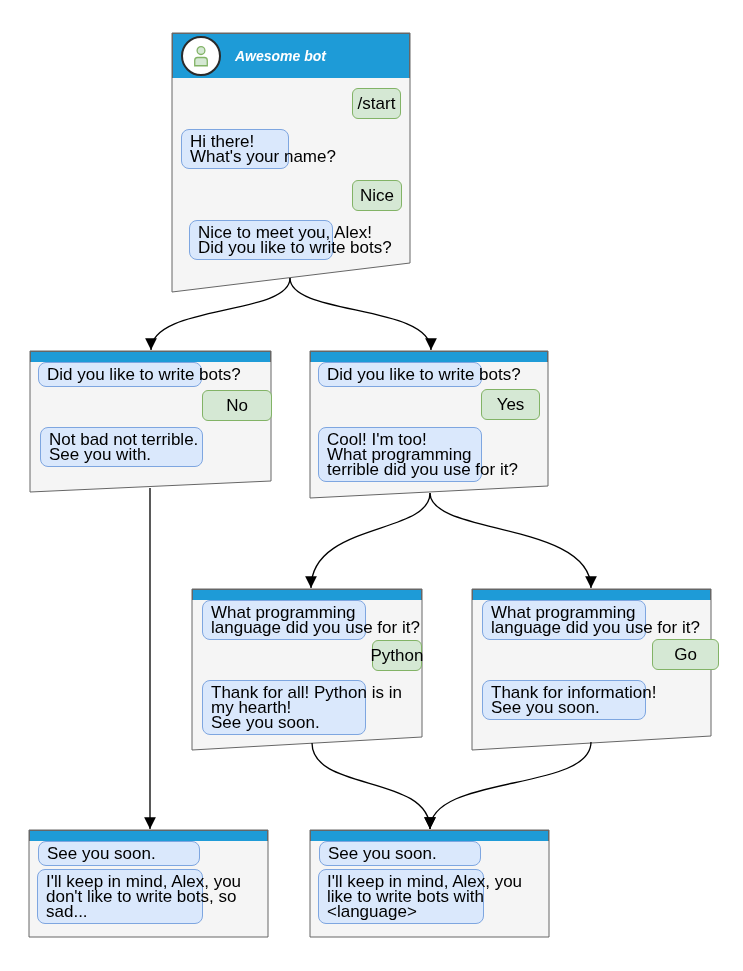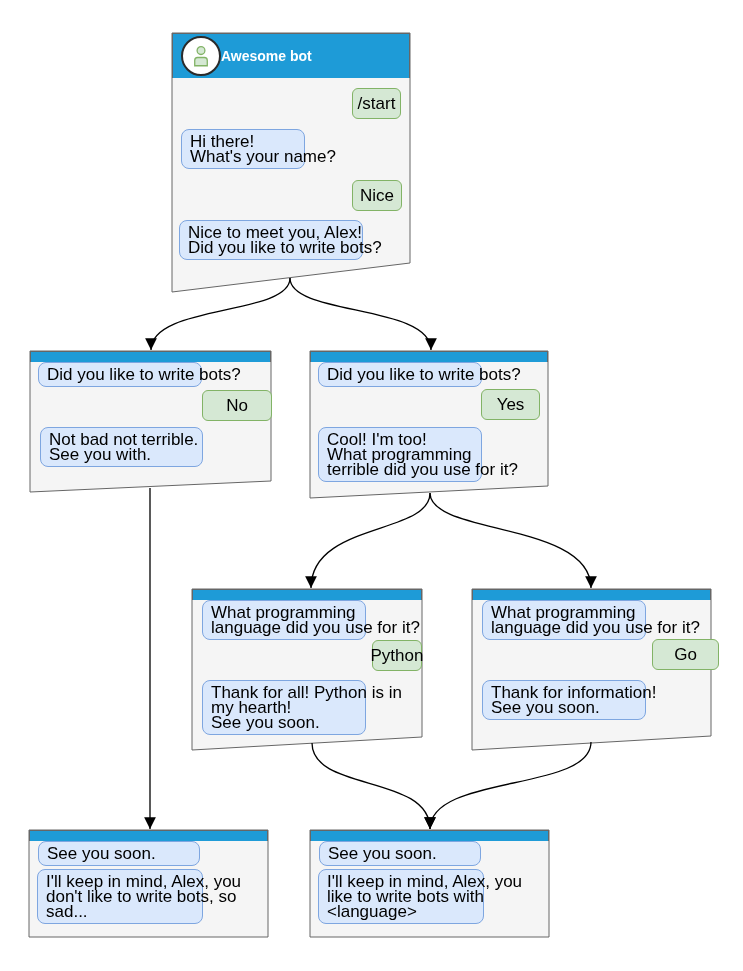--- a/index.html
+++ b/index.html
@@ -12,21 +12,21 @@
   .arrow{fill:none;stroke:var(--arrow,#000);stroke-width:1.3;}
   .hdr{
     position:absolute;background:var(--header-blue,#1E9BD7);box-sizing:border-box;
     border:1px solid var(--window-border,#666);border-bottom:none;z-index:3;
   }
   .hdr-main{display:flex;align-items:center;z-index:3;}
   .avatar{
     width:40px;height:40px;border-radius:50%;background:#fff;border:2px solid #2b2b2b;
     margin-left:8px;box-sizing:border-box;display:flex;align-items:center;justify-content:center;
   }
-  .title{color:#ffffff;font-size:14px;font-weight:bold;}
+  .title{color:#ffffff;font-size:14px;font-weight:bold;margin-left:14px;font-style:italic;}
   .bub{
     position:absolute;box-sizing:border-box;z-index:2;
     font-size:17px;line-height:15px;white-space:pre;
   }
   .bub.bot{
     background:var(--bubble-bot-fill,#DAE8FC);border:1px solid var(--bubble-bot-border,#7EA6E0);
     border-radius:8px;padding:4px 8px;
   }
   .bub.user{
     background:var(--bubble-user-fill,#D5E8D4);border:1px solid var(--bubble-user-border,#82B366);
@@ -74,24 +74,24 @@
   </div>
 
   <div class="hdr" style="left:30px;top:351px;width:241px;height:11px"></div>
   <div class="hdr" style="left:310px;top:351px;width:238px;height:11px"></div>
   <div class="hdr" style="left:192px;top:589px;width:230px;height:11px"></div>
   <div class="hdr" style="left:472px;top:589px;width:239px;height:11px"></div>
   <div class="hdr" style="left:29px;top:830px;width:239px;height:11px"></div>
   <div class="hdr" style="left:310px;top:830px;width:239px;height:11px"></div>
 
   <div class="bub user" style="left:352px;top:88px;width:49px;height:31px">/start</div>
-  <div class="bub bot" style="left:181px;top:129px;width:124px">Hi there!
+  <div class="bub bot" style="left:181px;top:129px;width:108px">Hi there!
 What's your name?</div>
   <div class="bub user" style="left:352px;top:180px;width:50px;height:31px">Nice</div>
-  <div class="bub bot" style="left:179px;top:220px;width:184px">Nice to meet you, Alex!
+  <div class="bub bot" style="left:189px;top:220px;width:144px">Nice to meet you, Alex!
 Did you like to write bots?</div>
 
   <div class="bub bot" style="left:38px;top:362px;width:164px">Did you like to write bots?</div>
   <div class="bub user" style="left:202px;top:390px;width:70px;height:31px">No</div>
   <div class="bub bot" style="left:40px;top:427px;width:163px">Not bad not terrible.
 See you with.</div>
 
   <div class="bub bot" style="left:318px;top:362px;width:164px">Did you like to write bots?</div>
   <div class="bub user" style="left:481px;top:389px;width:59px;height:31px">Yes</div>
   <div class="bub bot" style="left:318px;top:427px;width:164px">Cool! I'm too!

